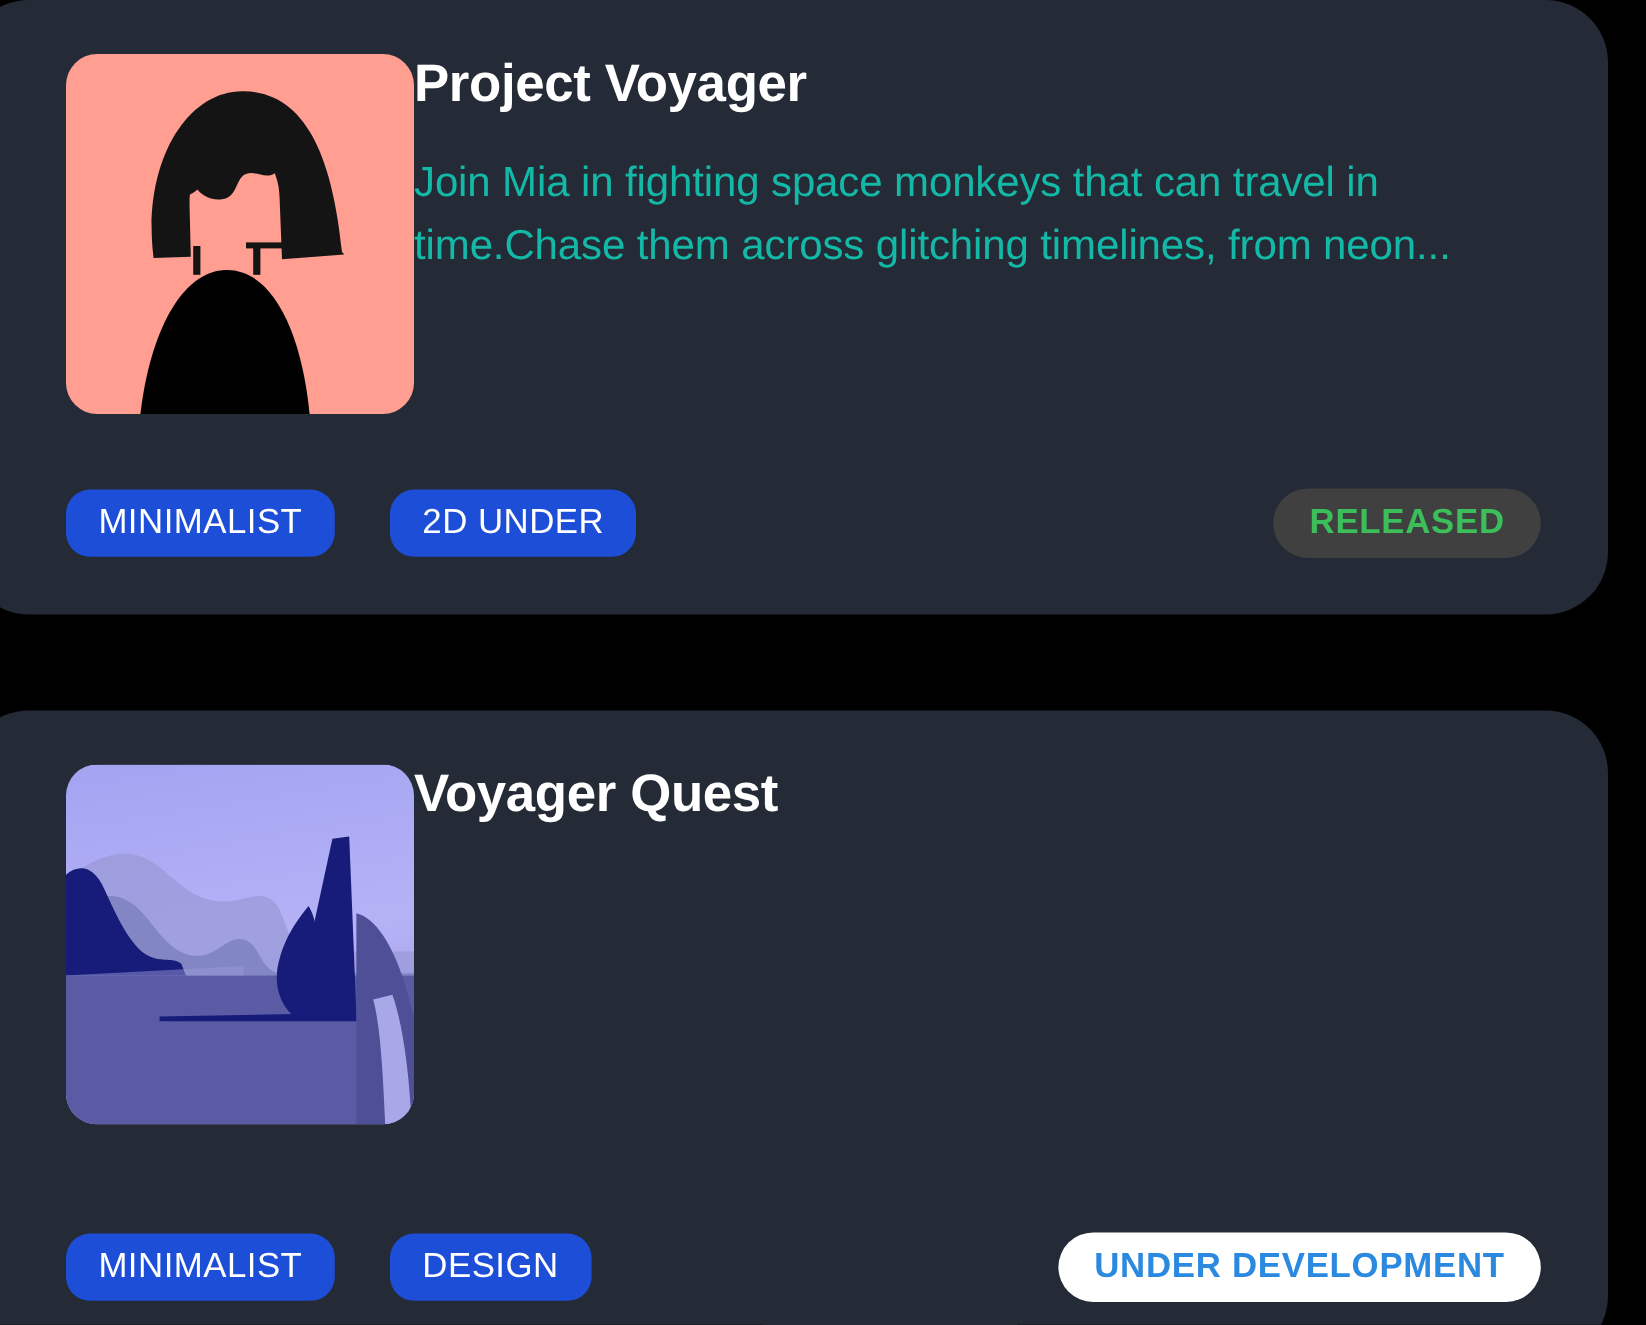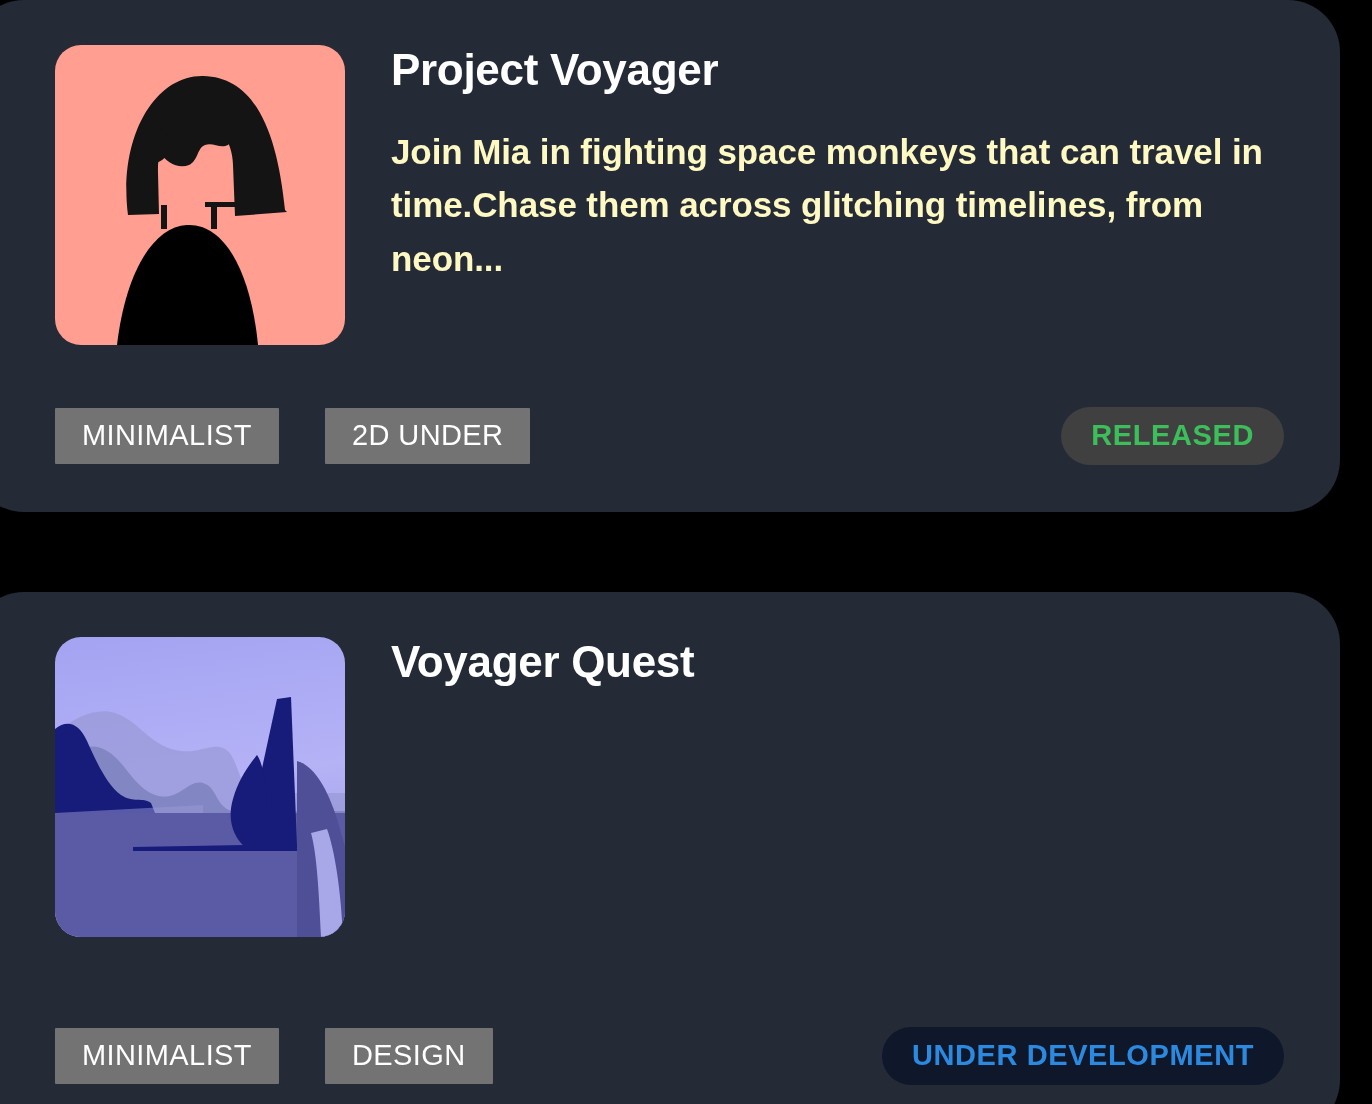--- a/index.html
+++ b/index.html
@@ -35,21 +35,20 @@
     position: relative;
     padding-left: 83px;
     padding-right: 56px;
     height: 100%;
   }
 
   
   .card-top {
     display: flex;
     align-items: flex-start;
-    gap: 46px;
   }
 
   .thumb {
     flex: 0 0 auto;
     width: 290px;
     height: 300px;
     border-radius: 26px;
     overflow: hidden;
     position: relative;
   }
@@ -65,23 +64,23 @@
     color: #ffffff;
     font-size: 44px;
     font-weight: 700;
     letter-spacing: -0.3px;
     line-height: 1.04;
     margin-bottom: 18px;
     white-space: nowrap;
   }
 
   .card-desc {
-    color: #fef9c3;
+    color: #14b8a6;
     font-size: 35px;
-    font-weight: 700;
+    font-weight: 400;
     line-height: 1.53;
     letter-spacing: -0.1px;
     margin-top: 32px;
   }
 
   
   .card-bottom {
     position: absolute;
     left: 83px;
     right: 56px;
@@ -93,47 +92,47 @@
   .project-card.card-1 .card-bottom { bottom: 47px; }
   .project-card.card-2 .card-bottom { bottom: 47px; }
 
   .tag-list {
     display: flex;
     align-items: center;
     gap: 46px;
   }
 
   .tag {
-    background: #737373;
+    background: #1d4ed8;
     color: #ffffff;
     font-size: 29px;
     font-weight: 500;
     letter-spacing: 0.4px;
     padding: 13px 27px 14px;
-    border-radius: 1px;
+    border-radius: 20px;
     line-height: 1;
     white-space: nowrap;
   }
 
   .status-badge {
     margin-left: auto;
     font-size: 29px;
     font-weight: 700;
     letter-spacing: 0.6px;
     padding: 14px 30px 15px;
     border-radius: 999px;
     line-height: 1;
     white-space: nowrap;
   }
   .status-released {
     background: #404040;
     color: #3cbe5b;
   }
   .status-dev {
-    background: #0f172a;
+    background: #ffffff;
     color: #2b8ae0;
   }
 </style>
 </head>
 <body>
 
 <div class="app-root">
 
   <div class="project-card card-1">
     <div class="card-inner">

